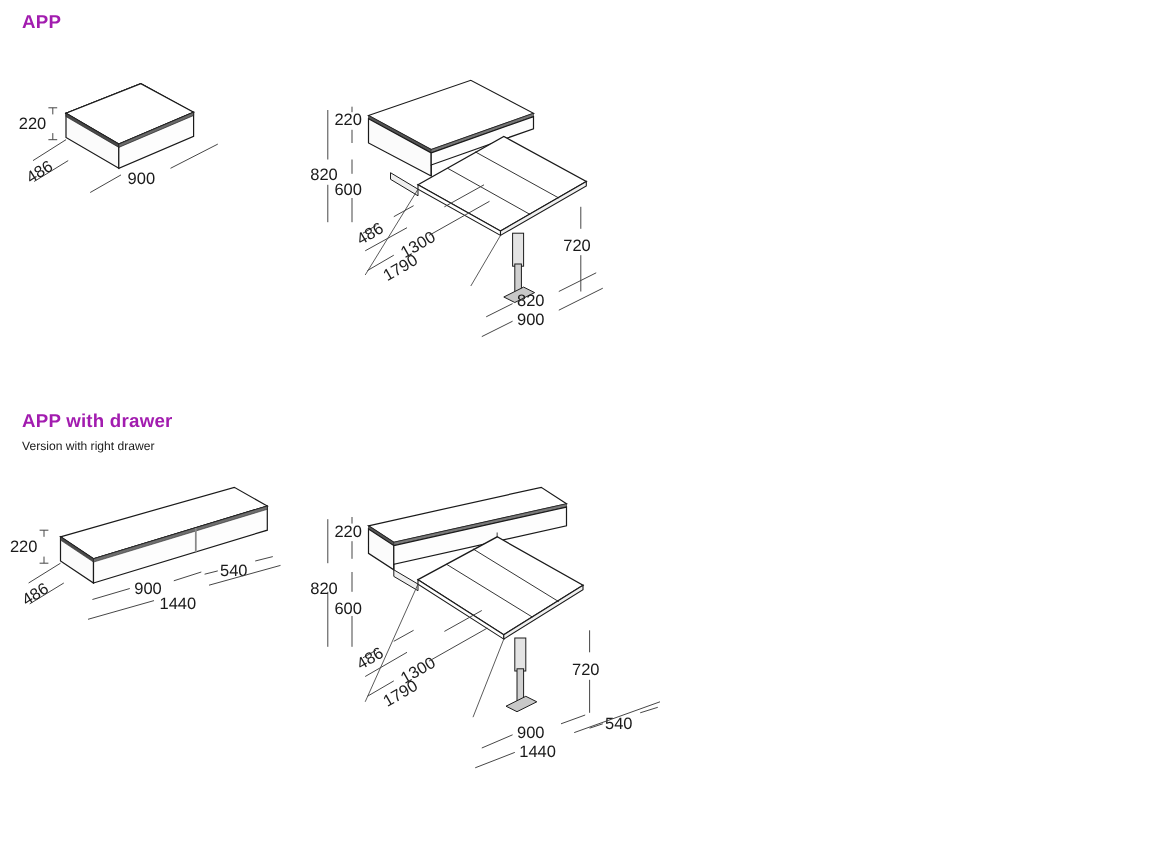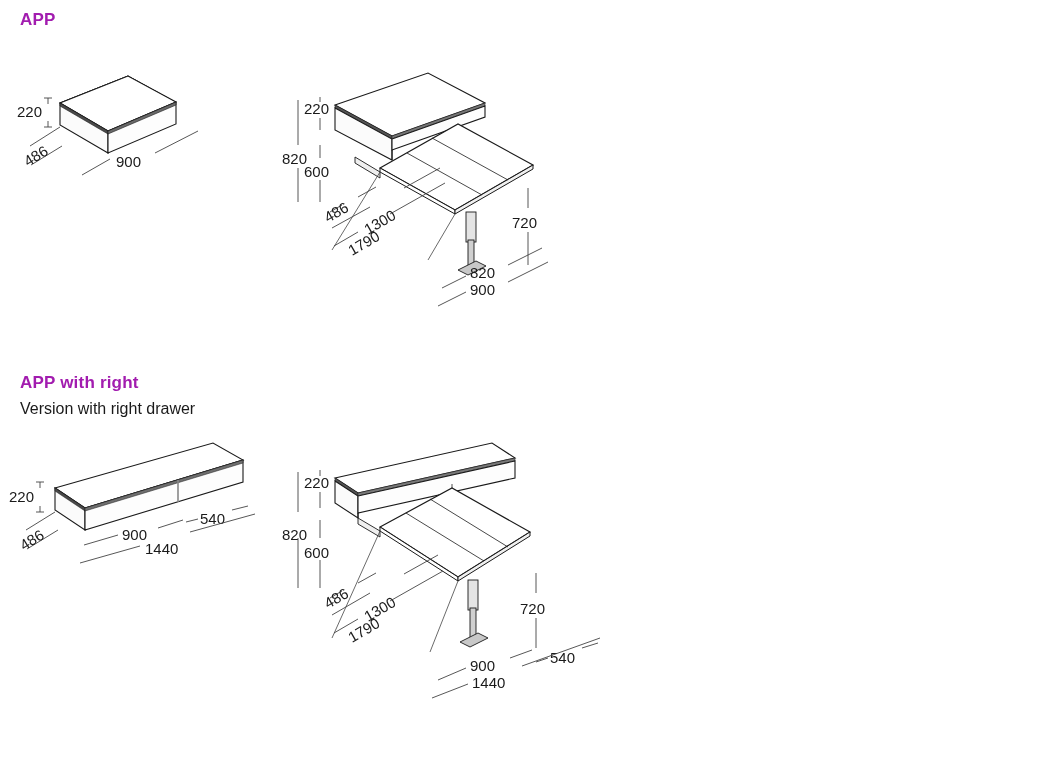--- a/index.html
+++ b/index.html
@@ -7,21 +7,21 @@
     width:1045px;height:768px;background:#ffffff;
     font-family:"Liberation Sans", sans-serif;
     color:#1a1a1a;position:relative;overflow:hidden;
   }
   .sheet{position:absolute;inset:0;}
   .sec-title{
     position:absolute;font-weight:bold;font-size:17px;
     letter-spacing:.2px;color:#a21caf;white-space:nowrap;
   }
   .sec-sub{
-    position:absolute;font-size:16px;color:#1a1a1a;white-space:nowrap;
+    position:absolute;font-size:11px;color:#1a1a1a;white-space:nowrap;
   }
   .fig{position:absolute;}
   svg{display:block;overflow:visible;}
   .dimtxt{
     font-family:"Liberation Sans", sans-serif;
     font-size:15px;fill:#1a1a1a;
   }
 </style>
 </head>
 <body>
@@ -163,21 +163,21 @@
         <text class="dimtxt" x="190" y="235">900</text>
       </g>
 
       <g>
         <line x1="100" y1="112" x2="52" y2="190" stroke="#444" stroke-width="0.8"></line>
         <line x1="175" y1="154" x2="148" y2="200" stroke="#444" stroke-width="0.8"></line>
       </g>
     </svg>
   </div>
 
-  <div class="sec-title" style="left:20px;top:373px;">APP with right</div>
+  <div class="sec-title" style="left:20px;top:373px;">APP with drawer</div>
   <div class="sec-sub" style="left:20px;top:400px;">Version with right drawer</div>
 
   <div class="fig" style="left:0px;top:430px;">
     <svg width="290" height="160" viewBox="0 0 290 160">
       <g>
 
         <polygon points="55,58 213,13 243,30 85,78" fill="#ffffff" stroke="#1a1a1a" stroke-width="1.1"></polygon>
 
         <polygon points="55,58 85,78 85,100 55,80" fill="#fbfbfb" stroke="#1a1a1a" stroke-width="1.1"></polygon>
 

